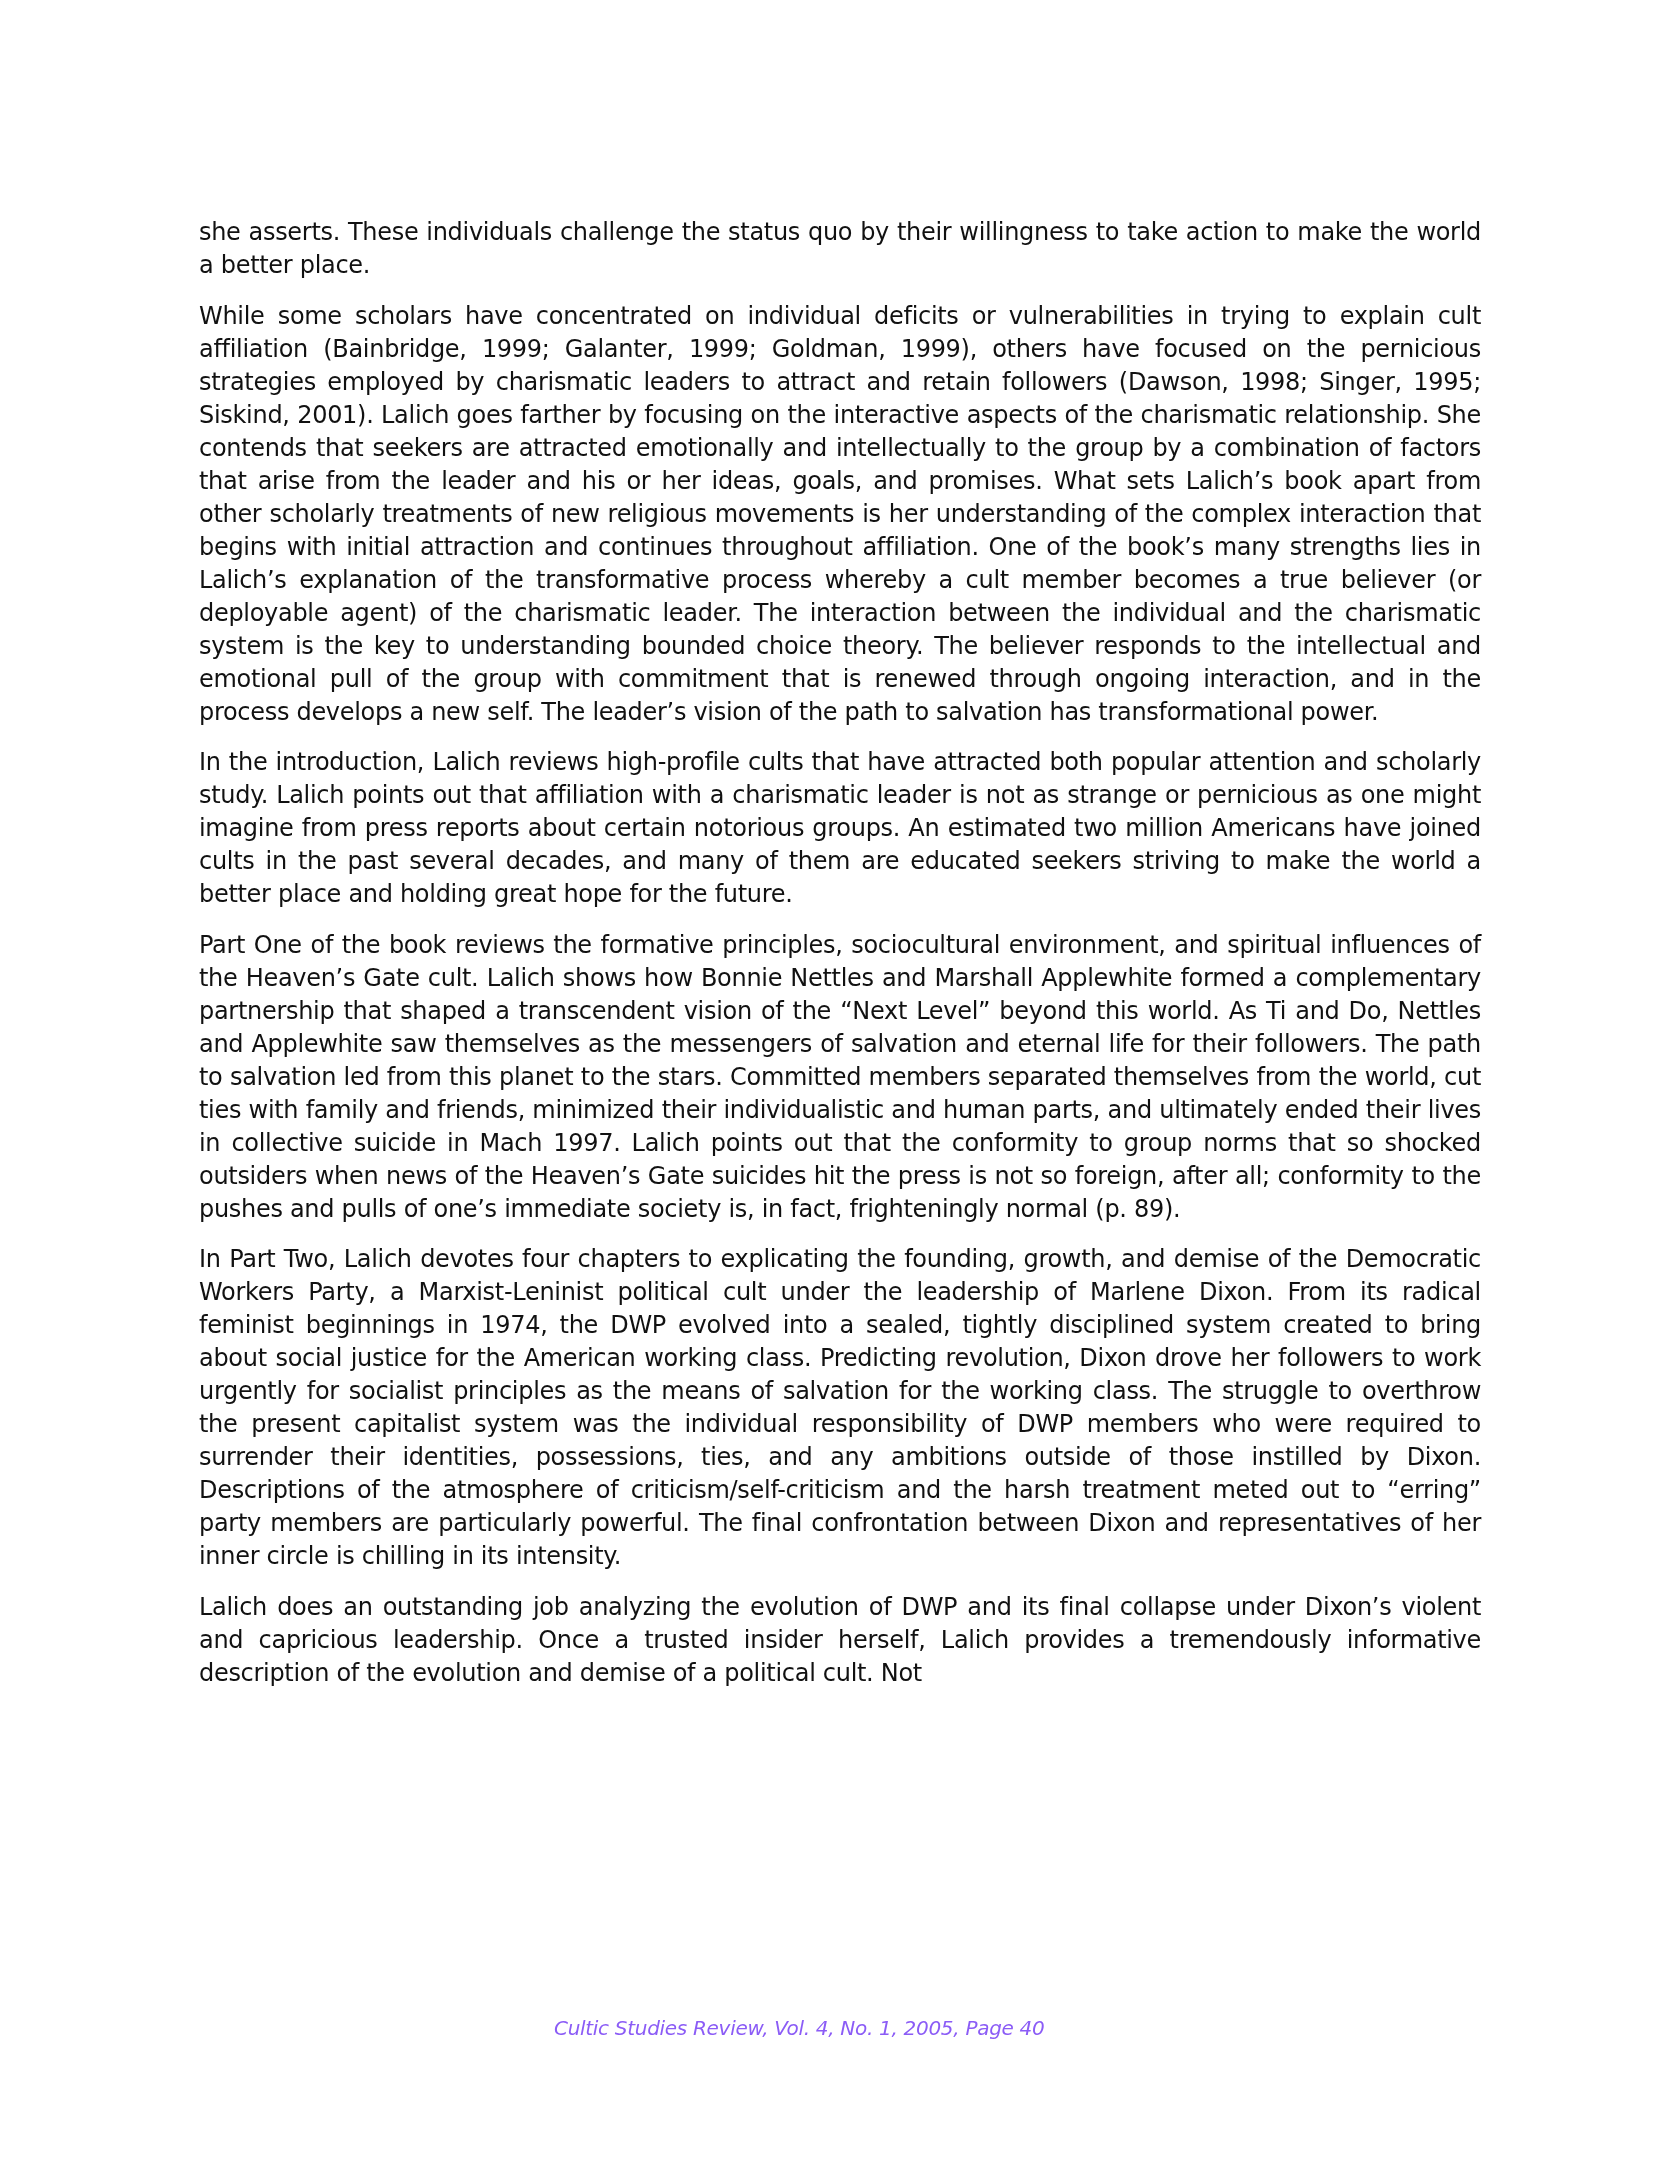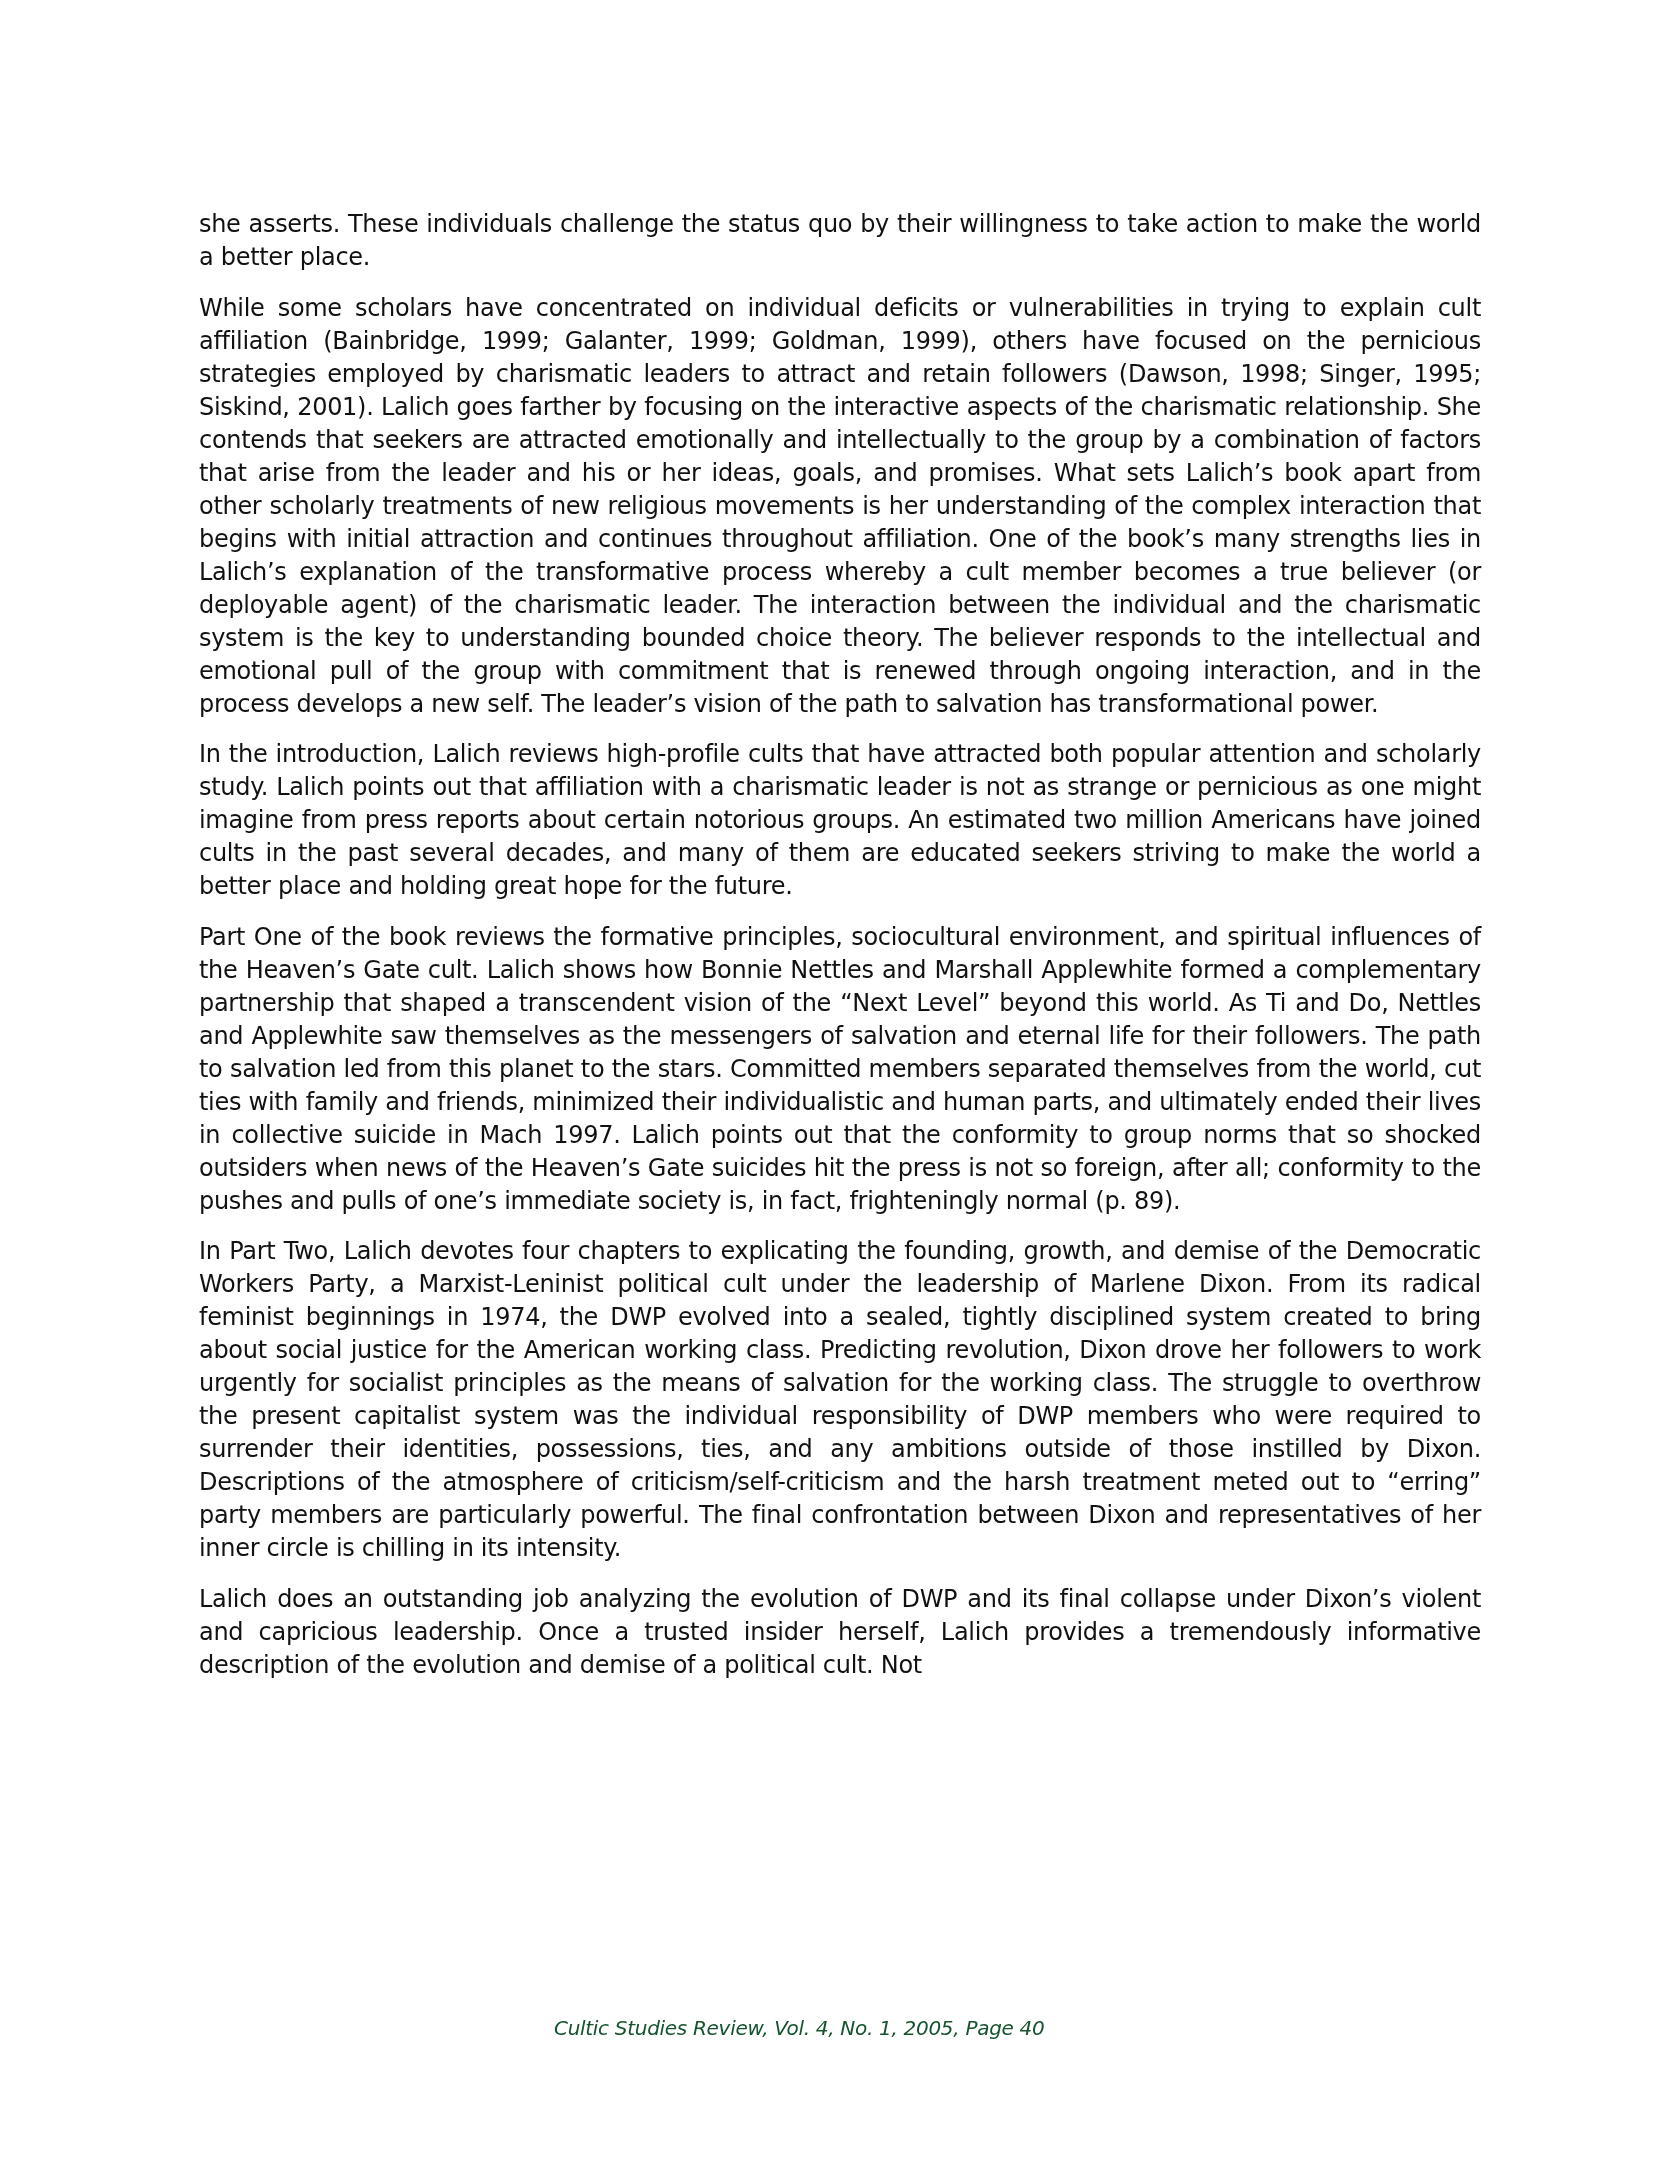--- a/index.html
+++ b/index.html
@@ -6,21 +6,21 @@
   body {
     width: 1680px;
     height: 2174px;
     position: relative;
     overflow: hidden;
     color: #111111;
   }
   .column {
     position: absolute;
     left: 199px;
-    top: 208px;
+    top: 216px;
     width: 1282px;
     font-family: "DejaVu Sans", sans-serif;
     font-size: 24px;
     line-height: 33px;
     letter-spacing: -0.3px;
     word-spacing: 0px;
   }
   .column p {
     margin: 0 0 17.5px 0;
     text-align: justify;
@@ -30,21 +30,21 @@
     position: absolute;
     left: 554px;
     top: 2015px;
     width: 471px;
     font-family: "DejaVu Sans", sans-serif;
     font-style: italic;
     font-size: 20px;
     line-height: 26px;
     letter-spacing: -0.3px;
     white-space: nowrap;
-    color: #14532d;
+    color: #8b5cf6;
   }
 </style>
 </head>
 <body>
 
 <div class="column">
   <p>she asserts. These individuals challenge the status quo by their willingness to take action to make the world a better place.</p>
   <p>While some scholars have concentrated on individual deficits or vulnerabilities in trying to explain cult affiliation (Bainbridge, 1999; Galanter, 1999; Goldman, 1999), others have focused on the pernicious strategies employed by charismatic leaders to attract and retain followers (Dawson, 1998; Singer, 1995; Siskind, 2001). Lalich goes farther by focusing on the interactive aspects of the charismatic relationship. She contends that seekers are attracted emotionally and intellectually to the group by a combination of factors that arise from the leader and his or her ideas, goals, and promises. What sets Lalich’s book apart from other scholarly treatments of new religious movements is her understanding of the complex interaction that begins with initial attraction and continues throughout affiliation. One of the book’s many strengths lies in Lalich’s explanation of the transformative process whereby a cult member becomes a true believer (or deployable agent) of the charismatic leader. The interaction between the individual and the charismatic system is the key to understanding bounded choice theory. The believer responds to the intellectual and emotional pull of the group with commitment that is renewed through ongoing interaction, and in the process develops a new self. The leader’s vision of the path to salvation has transformational power.</p>
   <p>In the introduction, Lalich reviews high-profile cults that have attracted both popular attention and scholarly study. Lalich points out that affiliation with a charismatic leader is not as strange or pernicious as one might imagine from press reports about certain notorious groups. An estimated two million Americans have joined cults in the past several decades, and many of them are educated seekers striving to make the world a better place and holding great hope for the future.</p>
   <p>Part One of the book reviews the formative principles, sociocultural environment, and spiritual influences of the Heaven’s Gate cult. Lalich shows how Bonnie Nettles and Marshall Applewhite formed a complementary partnership that shaped a transcendent vision of the “Next Level” beyond this world. As Ti and Do, Nettles and Applewhite saw themselves as the messengers of salvation and eternal life for their followers. The path to salvation led from this planet to the stars. Committed members separated themselves from the world, cut ties with family and friends, minimized their individualistic and human parts, and ultimately ended their lives in collective suicide in Mach 1997. Lalich points out that the conformity to group norms that so shocked outsiders when news of the Heaven’s Gate suicides hit the press is not so foreign, after all; conformity to the pushes and pulls of one’s immediate society is, in fact, frighteningly normal (p. 89).</p>

